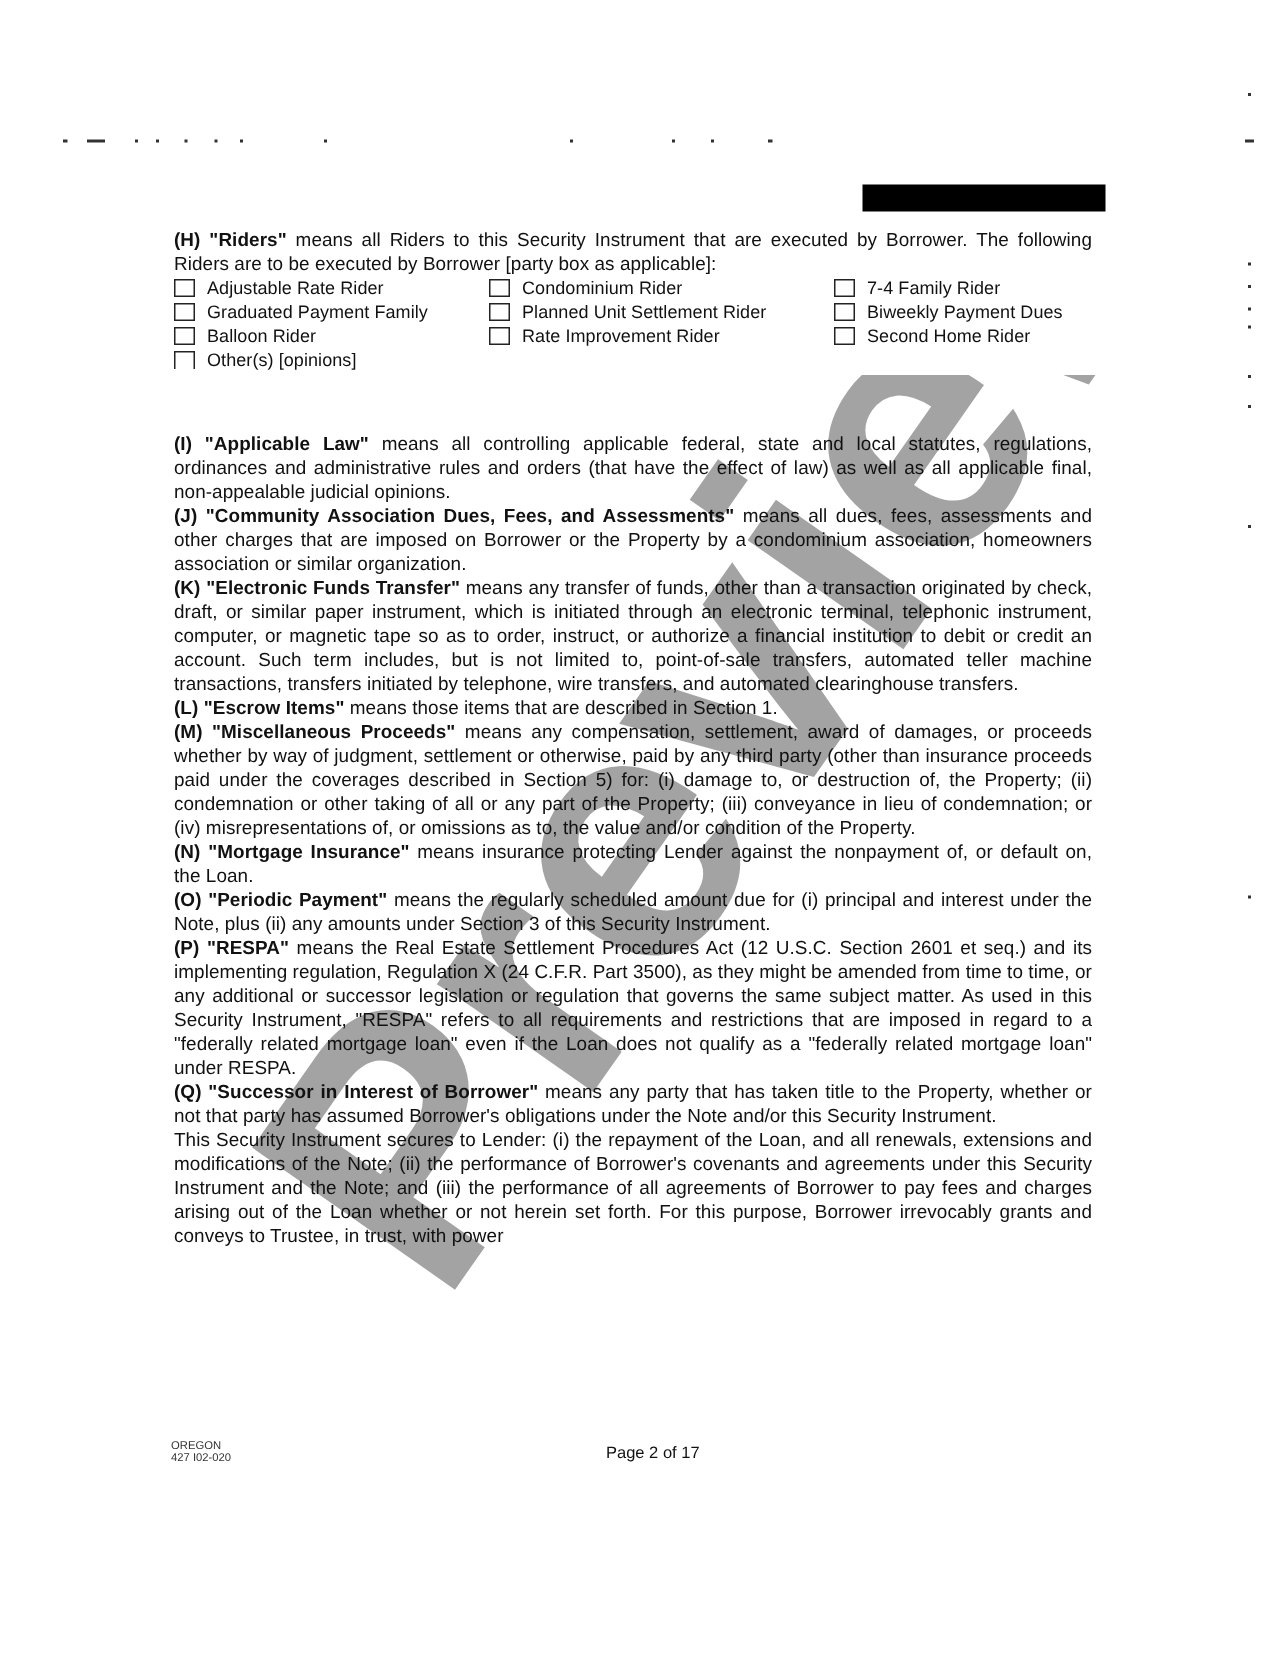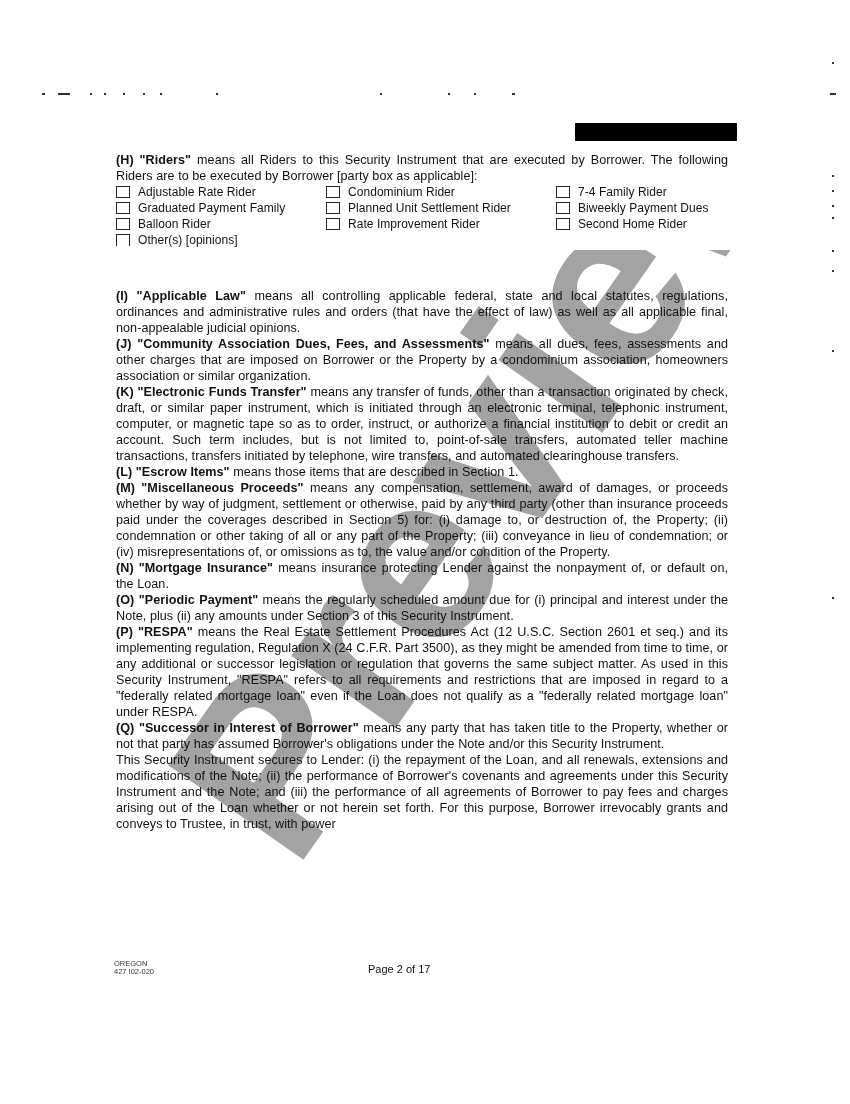--- a/index.html
+++ b/index.html
@@ -12,21 +12,21 @@
                  letter-spacing:0.05px; }
     .para { text-align:justify; margin:0; }
     .para b { font-weight:bold; }
     .riders { display:grid; grid-template-columns:210px 230px 172px; row-gap:0px; }
     .rider { display:flex; align-items:center; height:16px; font-size:12px; }
     .cbox { width:14px; height:12px; border:1px solid #222; margin-right:8px; box-sizing:border-box; }
     .cbox.partial { border-bottom:none; }
     .gap-big { height:40px; }
     .section-head { margin-top:16px; margin-bottom:16px; font-size:12.6px; }
     .footer-left { position:absolute; left:114px; top:960px; font-size:7.5px; line-height:8px; color:#333; }
-    .footer-center { position:absolute; left:368px; top:963px; font-size:11px;text-align:center; }
+    .footer-center { position:absolute; left:404px; top:963px; font-size:11px;text-align:center; }
     .watermark { position:absolute; left:120px; top:250px; width:640px; height:620px; pointer-events:none; }
     .margin-marks span { position:absolute; width:2px; height:2px; background:#333; }
   </style>
 </head>
 <body>
 
 <div class="scan-dots">
   <span style="left:42px;width:3px"></span>
     <span style="left:58px;width:12px"></span>
   <span style="left:90px;width:2px"></span>

